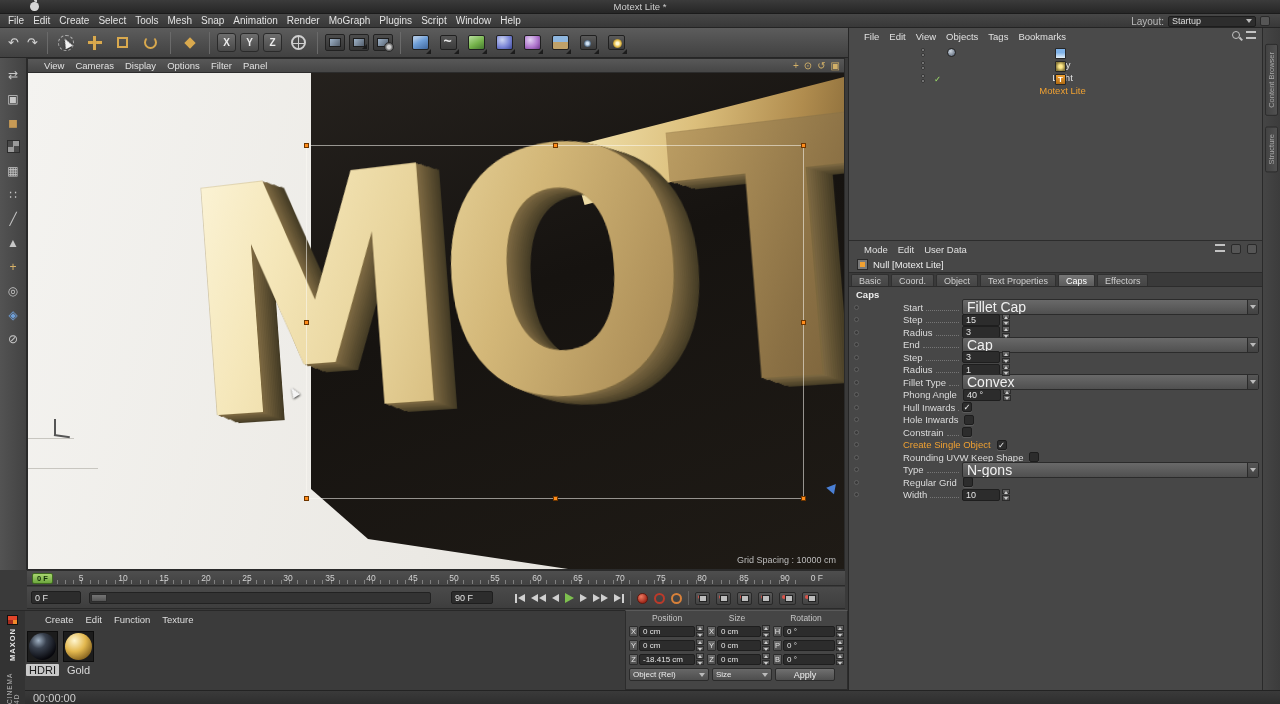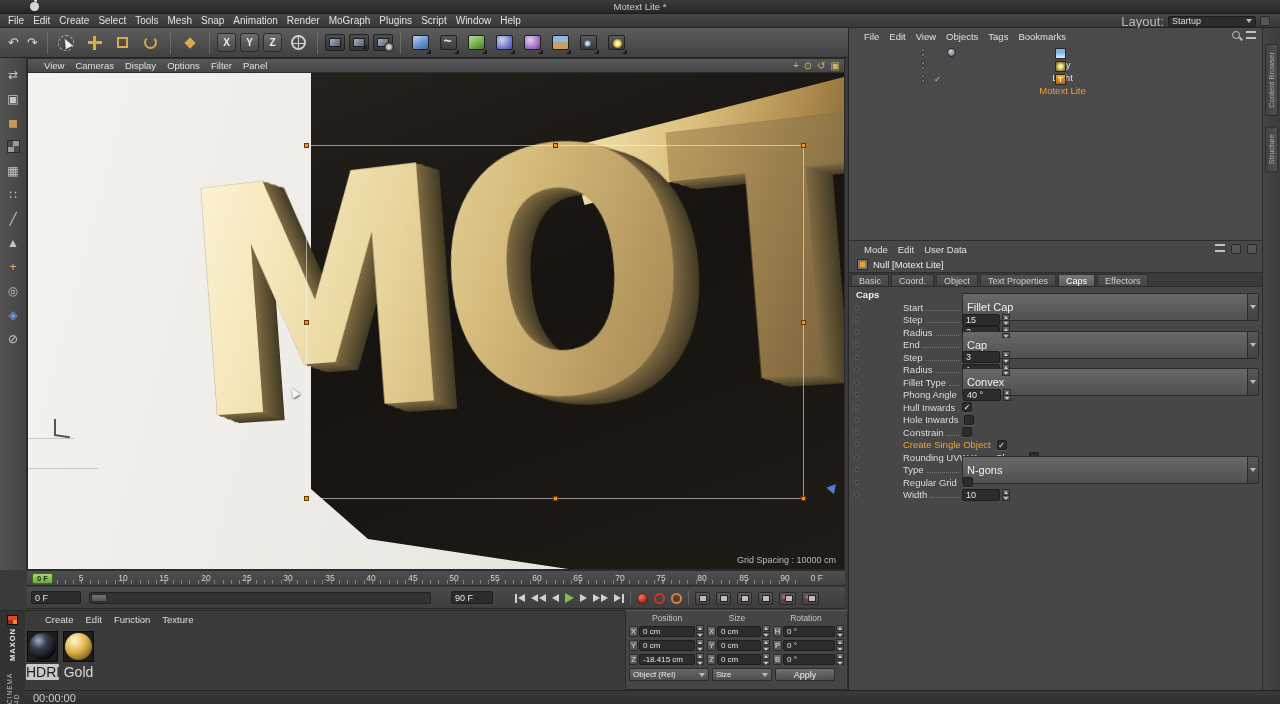--- a/index.html
+++ b/index.html
@@ -13,21 +13,21 @@
           display:flex;align-items:center;border-bottom:1px solid #1b1b1b;}
   .applelogo{width:9px;height:9px;border-radius:50% 50% 46% 46%;background:#d6d6d6;margin-left:30px;position:relative;}
   .applelogo::before{content:"";position:absolute;top:-3px;left:4px;width:3px;height:3px;border-radius:0 60% 0 60%;background:#d6d6d6;}
   .mactitle{position:absolute;left:0;right:0;text-align:center;font-size:9.5px;color:#cfcfcf;}
 
   
   .menubar{left:0;top:14px;width:1280px;height:14px;background:linear-gradient(#474747,#383838);
            display:flex;align-items:center;gap:9px;padding-left:8px;border-bottom:1px solid #242424;font-size:10px;}
   .menubar .mi{color:#e2e2e2;cursor:default;}
   .layoutwrap{position:absolute;right:10px;top:0;height:14px;display:flex;align-items:center;gap:4px;}
-  .layoutlbl{color:#b9b9b9;font-size:13px;}
+  .layoutlbl{color:#b9b9b9;font-size:10px;}
   .layoutdd{width:88px;height:11px;background:#2d2d2d;border:1px solid #1d1d1d;border-radius:2px;
             display:flex;align-items:center;justify-content:space-between;padding:0 3px;font-size:9px;color:#ddd;}
   .caret{width:0;height:0;border-left:3px solid transparent;border-right:3px solid transparent;border-top:4px solid #bbb;}
   .ifx{width:10px;height:10px;background:#565656;border:1px solid #2a2a2a;border-radius:2px;}
 
   
   .toolbar{left:0;top:28px;width:848px;height:30px;background:linear-gradient(#5c5c5c,#414141);
            border-bottom:1px solid #262626;display:flex;align-items:center;padding-left:6px;gap:4px;}
   .tsep{width:1px;height:22px;background:#2e2e2e;border-right:1px solid #6a6a6a;margin:0 3px;}
   .tool{width:24px;height:24px;display:flex;align-items:center;justify-content:center;position:relative;border-radius:3px;}
@@ -136,21 +136,21 @@
   .rtog::before{content:"";position:absolute;left:2px;top:2px;width:4px;height:4px;border-radius:50%;background:#d9534a;}
   .rtog::after{content:"";position:absolute;right:2px;bottom:2px;width:6px;height:5px;background:#bdbdbd;border:1px solid #222;}
 
   
   .mats{left:0;top:610px;width:625px;height:80px;background:#3b3b3b;border-top:1px solid #282828;position:absolute;}
   .matmenu{display:flex;gap:12px;padding:3px 0 0 45px;font-size:9.5px;color:#dedede;}
   .mtile{position:absolute;top:20px;width:31px;height:31px;background:#1c1c1c;border:1px solid #0d0d0d;display:flex;align-items:center;justify-content:center;}
   .sph{width:27px;height:27px;border-radius:50%;}
   .sph.hdri{background:radial-gradient(circle at 35% 28%,#9fb0c2 0%,#39414e 30%,#07070c 75%);}
   .sph.gold{background:radial-gradient(circle at 35% 28%,#fff6cf 0%,#e3b84f 42%,#6e4d12 88%);}
-  .mlabel{position:absolute;top:53px;width:33px;text-align:center;font-size:14px;color:#d8d8d8;}
+  .mlabel{position:absolute;top:53px;width:33px;text-align:center;font-size:11px;color:#d8d8d8;}
   .mlabel.sel{background:#c9c9c9;color:#1c1c1c;border-radius:1px;}
   .maxonstrip{left:0;top:610px;width:25px;height:94px;background:#333;border-top:1px solid #282828;position:absolute;
               display:flex;flex-direction:column;align-items:center;padding-top:4px;gap:3px;}
   .maxonlogo{width:11px;height:11px;background:conic-gradient(#e0452a 0 25%,#f08a2a 0 50%,#a32b1d 0 75%,#e0452a 0);border:1px solid #111;}
   .vtext{writing-mode:vertical-rl;transform:rotate(180deg);font-size:7.5px;color:#e6e6e6;letter-spacing:1px;font-weight:bold;}
   .vtext.small{font-size:6.5px;color:#b5b5b5;font-weight:normal;}
 
   
   .coords{left:625px;top:610px;width:223px;height:80px;background:#454545;border:1px solid #2c2c2c;border-top-color:#5a5a5a;position:absolute;padding:2px 3px;}
   .chead{display:flex;font-size:8.5px;color:#c6c6c6;}
@@ -206,22 +206,22 @@
           padding:1px 2px 0 2px;font-size:9px;color:#cfcfcf;}
   .amtab{padding:1px 7px;display:flex;align-items:center;background:linear-gradient(#515151,#454545);border:1px solid #303030;border-bottom:none;border-radius:2px 2px 0 0;}
   .amtab.active{background:linear-gradient(#767676,#5c5c5c);color:#fff;}
   .amsection{height:14px;display:flex;align-items:center;padding-left:7px;font-weight:bold;font-size:9.5px;color:#eee;}
   .arow{display:flex;align-items:center;height:12.5px;padding:0 4px 0 5px;font-size:9.5px;}
   .adot{width:5px;height:5px;border-radius:50%;background:#3a3a3a;border:1px solid #616161;margin-right:4px;flex:none;}
   .albl{white-space:nowrap;color:#dcdcdc;flex:none;margin-left:40px;}
   .albl.hl{color:#f0a132;}
   .leader{flex:1;border-bottom:1px dotted #767676;height:7px;margin:0 3px;min-width:0;}
   .aval{flex:none;width:297px;display:flex;align-items:center;gap:2px;}
-  .dd{flex:1;height:28px;background:linear-gradient(#696969,#505050);border:1px solid #2b2b2b;border-radius:2px;
-      display:flex;align-items:center;justify-content:space-between;padding-left:4px;font-size:11px;color:#f0f0f0;overflow:hidden;}
+  .dd{flex:1;height:16px;background:linear-gradient(#696969,#505050);border:1px solid #2b2b2b;border-radius:2px;
+      display:flex;align-items:center;justify-content:space-between;padding-left:4px;font-size:14px;color:#f0f0f0;overflow:hidden;}
   .ddarr{width:11px;align-self:stretch;background:linear-gradient(#575757,#424242);border-left:1px solid #2b2b2b;
          display:flex;align-items:center;justify-content:center;}
   .numf{width:38px;height:12px;font-size:9px;}
   .cb{width:10px;height:10px;background:#2c2c2c;border:1px solid #1d1d1d;border-radius:2px;box-shadow:0 1px 0 #5c5c5c;
       display:flex;align-items:center;justify-content:center;font-size:8.5px;color:#e8e8e8;line-height:1;}
 
   
   .rstrip{left:1262px;top:28px;width:18px;height:662px;background:linear-gradient(90deg,#454545,#3c3c3c);
           border-left:1px solid #2a2a2a;display:flex;flex-direction:column;align-items:center;gap:10px;padding-top:16px;position:absolute;}
   .vtab{writing-mode:vertical-rl;transform:rotate(180deg);font-size:7.5px;color:#a8a8a8;

